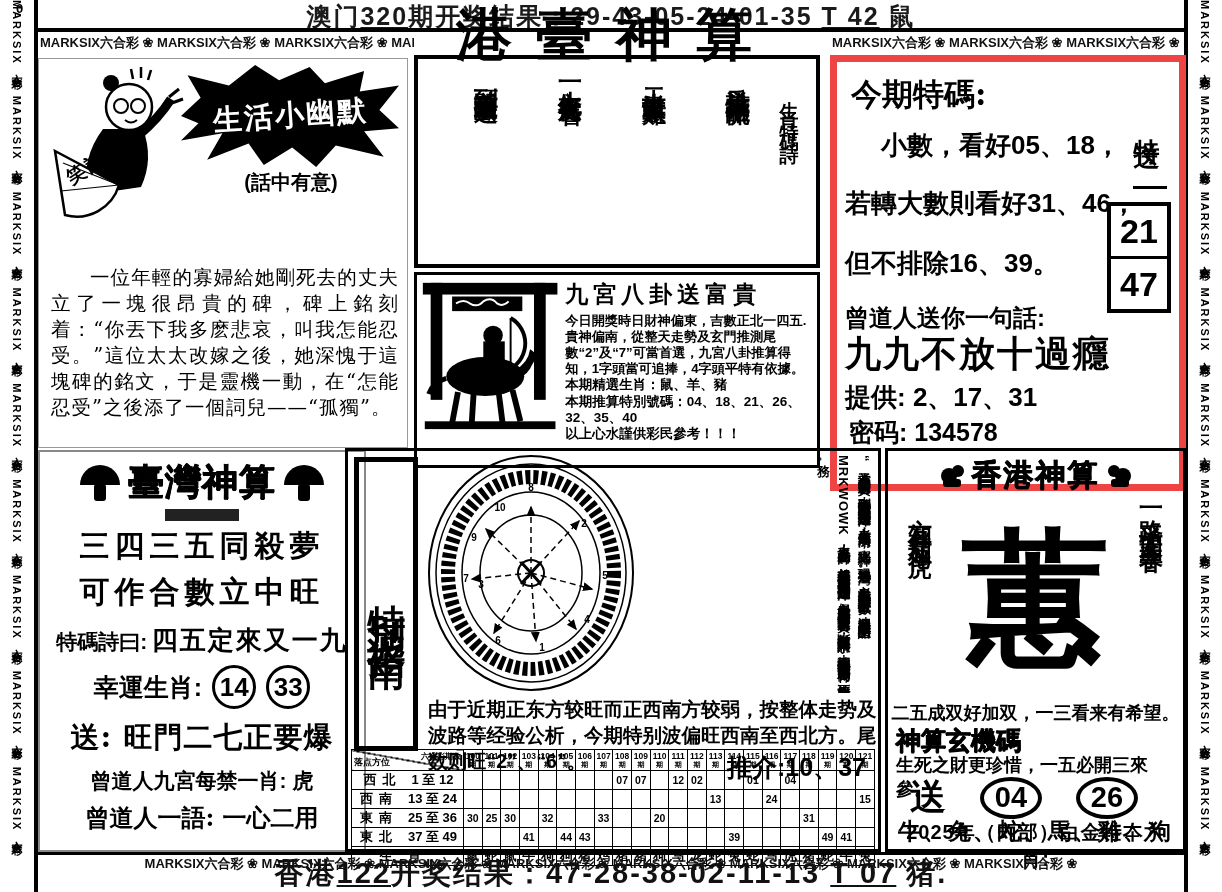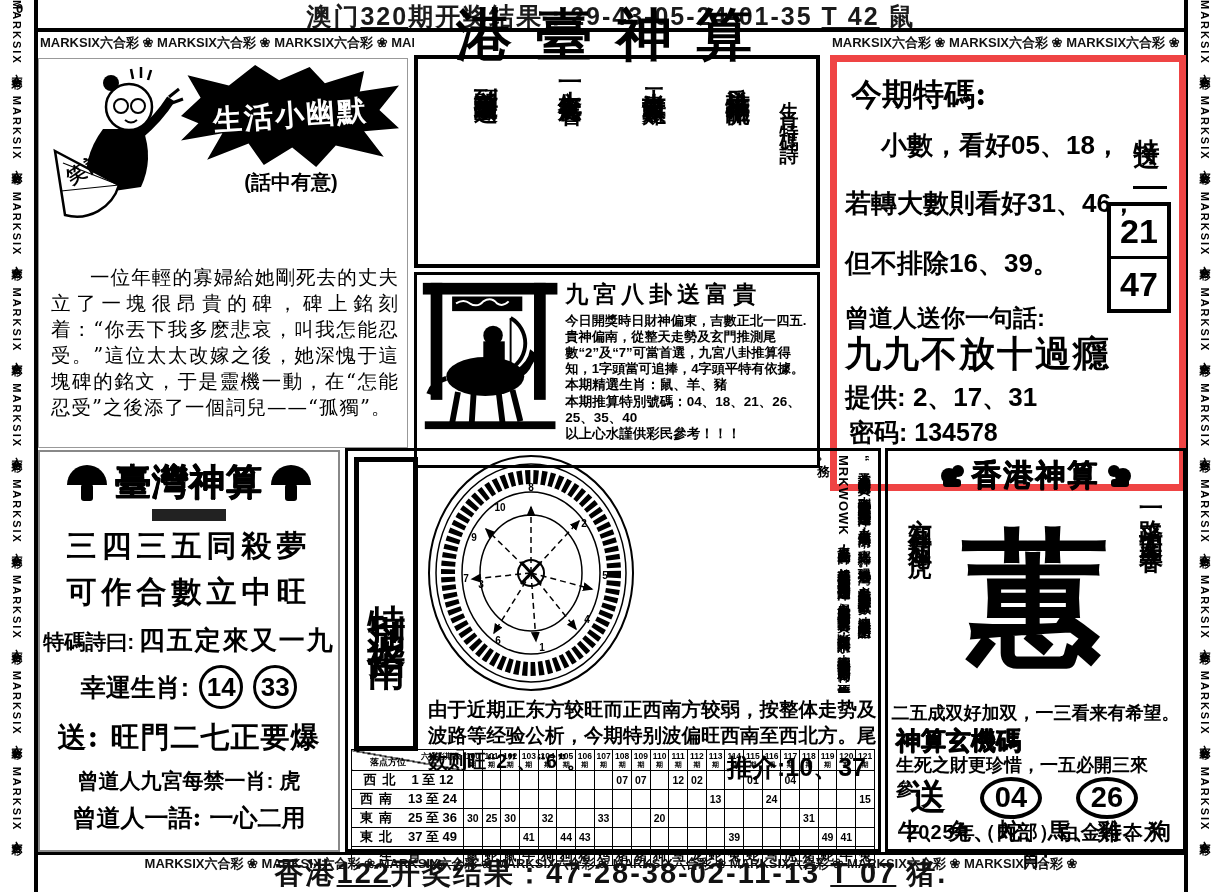--- a/index.html
+++ b/index.html
@@ -65,21 +65,21 @@
   .sp-line2{left:8px;top:124px;font-size:26px;font-weight:900;}
   .sp-line3{left:8px;top:184px;font-size:26px;font-weight:900;}
   .sp-giftbox{right:8px;top:140px;width:56px;border:4px solid #000;}
   .sp-giftnum{font-size:34px;font-weight:900;text-align:center;line-height:50px;}
   .sp-giftnum:first-child{border-bottom:3px solid #000;}
   .sp-quote-label{left:8px;top:240px;font-size:24px;font-weight:900;}
   .sp-quote{left:8px;top:268px;font-size:36px;letter-spacing:2px;}
   .sp-provide{left:8px;top:318px;font-size:26px;font-weight:900;}
   .sp-password{left:12px;top:354px;font-size:25px;font-weight:900;}
   
-  .taiwan-box{left:38px;top:450px;width:302px;height:402px;border:2px solid #888;box-sizing:border-box;
+  .taiwan-box{left:38px;top:450px;width:328px;height:402px;border:2px solid #888;box-sizing:border-box;
               text-align:center;}
   .tw-title-row{margin-top:6px;display:flex;align-items:center;justify-content:center;gap:6px;}
   .tw-title{font-size:36px;letter-spacing:1px;}
   .tw-stamp{width:74px;height:12px;background:#222;margin:2px auto 0;}
   .tw-line{font-size:30px;font-family:"DejaVu Serif",serif;font-weight:900;letter-spacing:5px;margin-top:5px;}
   .tw-poem{margin-top:10px;}
   .tw-poem-label{font-size:21px;font-weight:900;}
   .tw-poem-text{font-size:26px;font-family:"DejaVu Serif",serif;font-weight:900;letter-spacing:2px;}
   .tw-lucky{margin-top:7px;display:flex;align-items:center;justify-content:center;gap:10px;}
   .tw-lucky-label{font-size:25px;font-weight:900;}
@@ -102,21 +102,21 @@
   .wtable{border-collapse:collapse;width:100%;height:100%;table-layout:fixed;}
   .wtable th,.wtable td{border:1px solid #000;padding:0;text-align:center;overflow:hidden;}
   .wtable thead tr{height:21px;}
   .wtable tbody tr{height:15px;}
   .wtable tr.zrow{height:18px;}
   .wtable thead th .num{display:block;font-size:8.5px;line-height:9px;font-weight:bold;}
   .wtable thead th .suf{display:block;font-size:7px;line-height:8px;font-weight:bold;}
   .corner{position:relative;background:
       linear-gradient(to top right,transparent calc(50% - .7px),#000 calc(50% - .7px),#000 calc(50% + .7px),transparent calc(50% + .7px));}
   .c-top{position:absolute;right:2px;top:1px;font-size:8px;font-weight:bold;}
-  .c-bot{position:absolute;left:2px;bottom:1px;font-size:9px;font-weight:900;margin-left:16px;}
+  .c-bot{position:absolute;left:2px;bottom:1px;font-size:9px;font-weight:900;}
   .rowlab{font-size:13px;font-weight:900;}
   .rowlab span{display:inline-block;}
   .rowlab span:first-child{margin-right:10px;letter-spacing:6px;margin-left:2px;}
   .wtable td{font-size:10.5px;font-weight:900;}
   .wtable td.zo{font-size:13px;font-weight:900;}
   .wnum{font-size:10px;font-weight:bold;fill:#000;text-anchor:middle;font-family:"Liberation Sans",sans-serif;}
   
   .hk-box{left:885px;top:448px;width:301px;height:404px;border:3px solid #000;box-sizing:border-box;}
   .hk-title-row{position:absolute;top:4px;left:0;right:0;display:flex;align-items:center;
                 justify-content:center;gap:5px;}
@@ -210,21 +210,21 @@
       <circle cx="78" cy="60" r="10" fill="#000"></circle>
       <rect x="68" y="66" width="22" height="24" fill="#000"></rect>
       <path d="M96,42 A30 30 0 0 1 96,94" stroke="#000" stroke-width="4" fill="none"></path>
       <line x1="96" y1="42" x2="96" y2="94" stroke="#000" stroke-width="2"></line>
       <rect x="8" y="148" width="134" height="8" fill="#000"></rect>
     </svg>
     <div class="jiugong-right">
       <div class="jiugong-title">九宮八卦送富貴</div>
       <div class="jiugong-body">今日開獎時日財神偏東，吉數正北一四五.貴神偏南，從整天走勢及玄門推測尾數“2”及“7”可當首選，九宮八卦推算得知，1字頭當可追捧，4字頭平特有依據。</div>
       <div class="jiugong-line">本期精選生肖：鼠、羊、豬</div>
-      <div class="jiugong-line">本期推算特別號碼：04、18、21、26、25、35、40</div>
+      <div class="jiugong-line">本期推算特別號碼：04、18、21、26、32、35、40</div>
       <div class="jiugong-line">以上心水謹供彩民參考！！！</div>
     </div>
   </div>
 
   <div class="abs special-box">
     <div class="abs sp-title serif b900">今期特碼:</div>
     <div class="abs sp-line1">小數，看好05、18，</div>
     <div class="abs sp-gift-label vtext serif b900">特送</div>
     <div class="abs sp-gift-underline"></div>
     <div class="abs sp-line2">若轉大數則看好31、46，</div>

